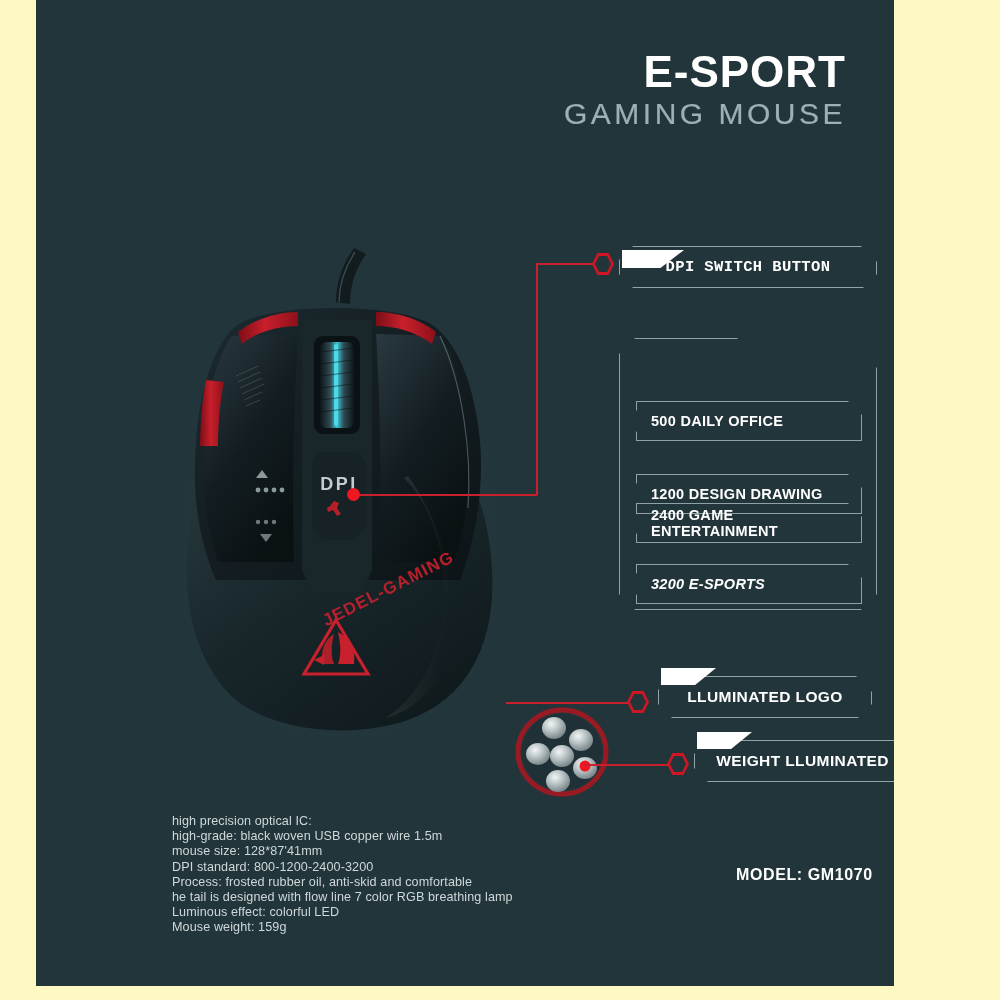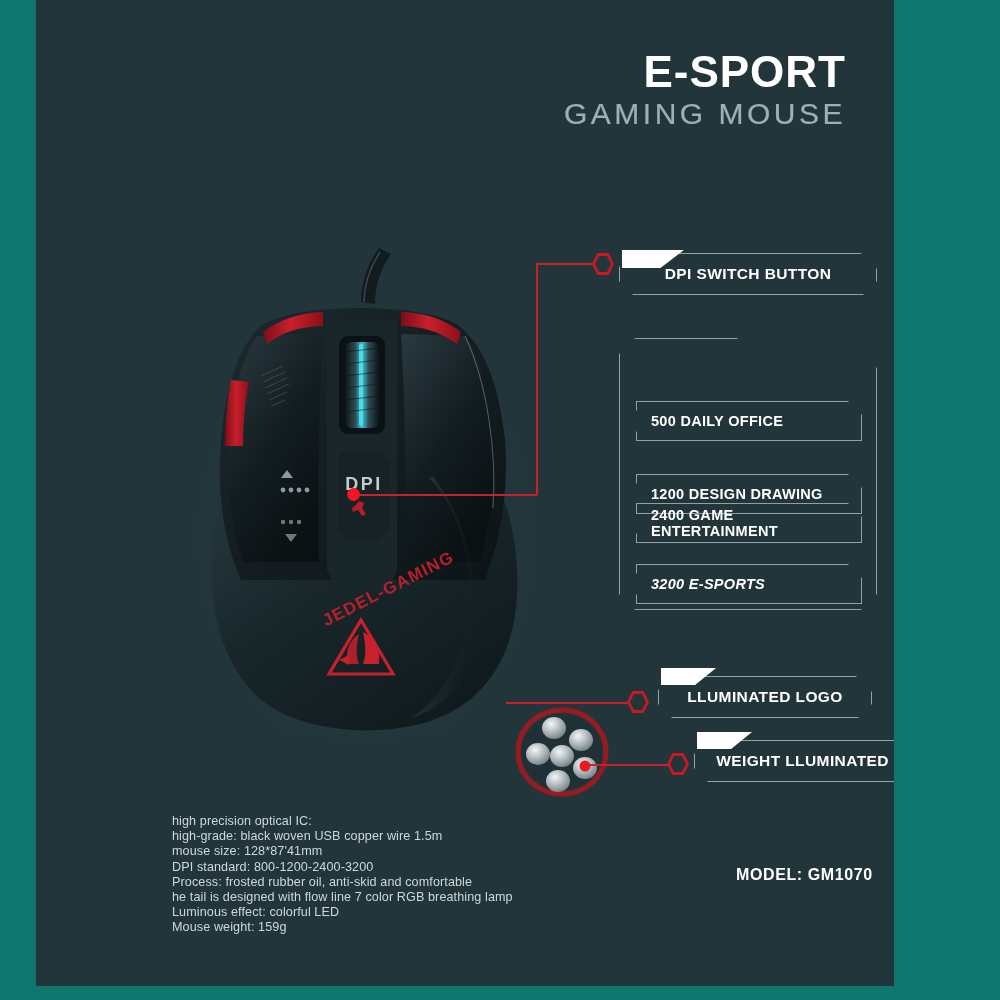--- a/index.html
+++ b/index.html
@@ -9,21 +9,21 @@
     width: 1000px;
     height: 1000px;
     overflow: hidden;
     font-family: "Liberation Sans", sans-serif;
   }
 
   #canvas {
     position: relative;
     width: 1000px;
     height: 1000px;
-    background: #0f766e;
+    background: #fef9c3;
   }
 
   
   #panel {
     position: absolute;
     left: 36px;
     top: 0px;
     width: 858px;
     height: 986px;
     background: #22353a;
@@ -164,21 +164,21 @@
     position: absolute;
     width: 13px;
     height: 13px;
     border-radius: 50%;
     background: #f01622;
   }
 
   
   #mouse-figure {
     position: absolute;
-    left: 129px;
+    left: 104px;
     top: 240px;
     width: 420px;
     height: 500px;
     text-decoration: underline;
   }
   #mouse-figure svg { display: block; }
 
   .brand-text {
     position: absolute;
     left: 288px;
@@ -385,21 +385,21 @@
     <div class="hline" style="left:318px; top:494px; width:183px;"></div>
     <div class="reddot" style="left:311px; top:488px;"></div>
     <div class="hexmark hollow" style="left:556px; top:253px;"></div>
 
     <div class="hline" style="left:470px; top:702px; width:122px;"></div>
     <div class="hexmark hollow" style="left:591px; top:691px;"></div>
 
     <div class="hline" style="left:548px; top:764px; width:84px;"></div>
     <div class="hexmark hollow" style="left:631px; top:753px;"></div>
 
-    <div class="callout" style="left:583px; top:253px; width:258px;">
+    <div class="callout" style="left:583px; top:246px; width:258px;font-family:Liberation Mono, monospace;">
       <span class="callout-label">DPI SWITCH BUTTON</span>
     </div>
     <div class="wedge" style="left:586px; top:250px; width:62px; height:18px;"></div>
 
     <div id="dpi-panel">
       <div class="dpi-row" style="top:62px;">
         <span>500 DAILY OFFICE</span>
       </div>
       <div class="dpi-row" style="top:103px;margin-top:32px;">
         <span>1200 DESIGN DRAWING</span>

